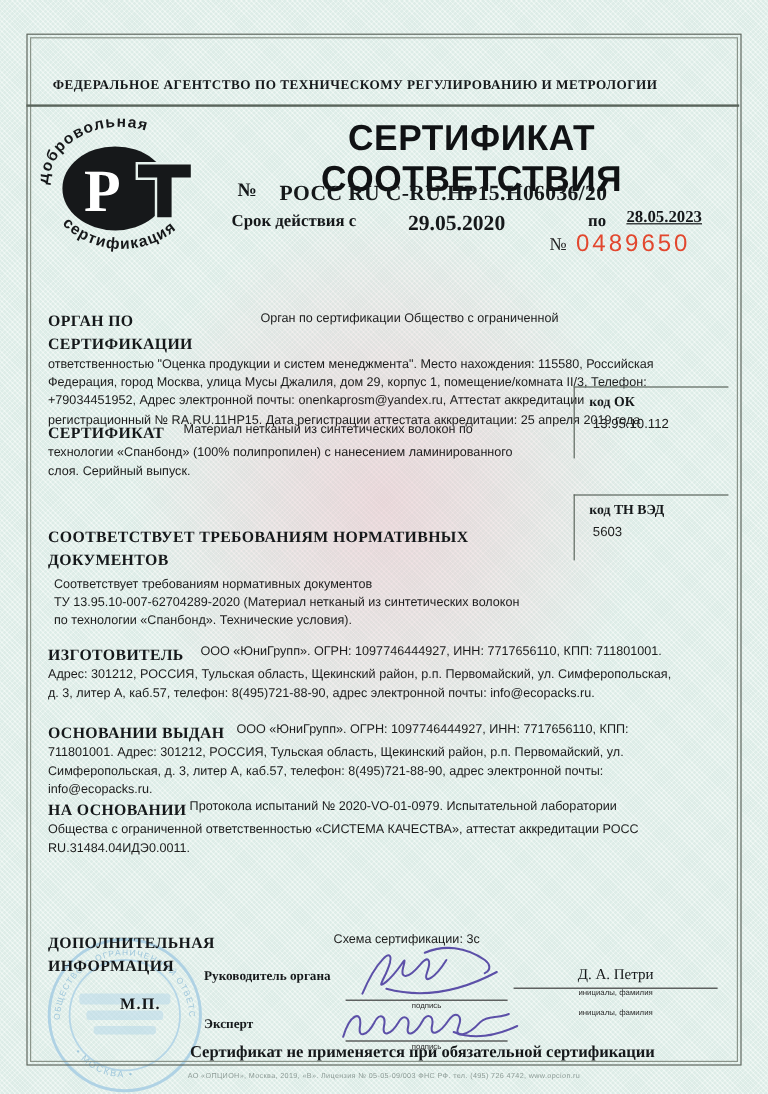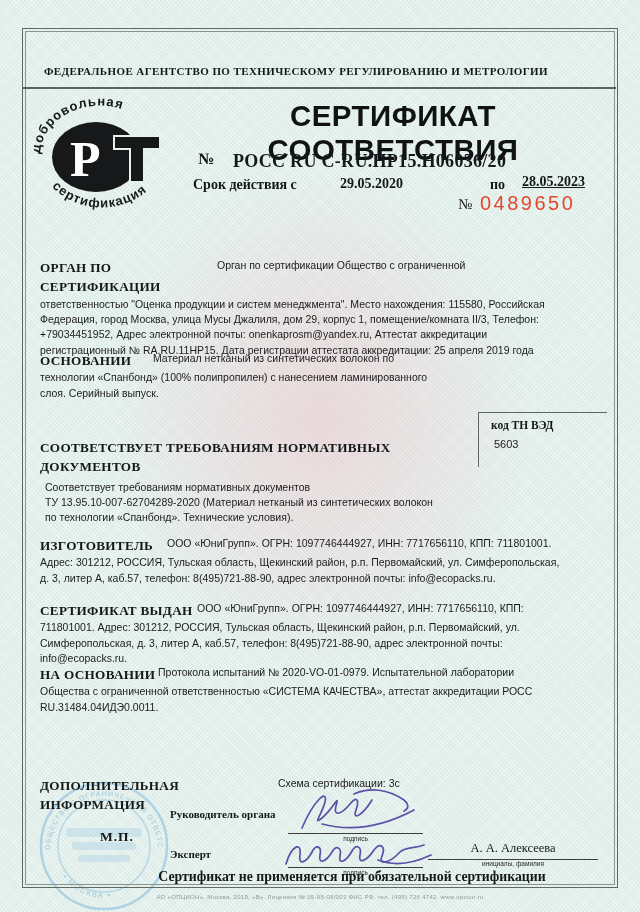--- a/index.html
+++ b/index.html
@@ -16,21 +16,21 @@
 
   .abs{position:absolute;}
   .serifB{font-family:"Liberation Serif",serif;font-weight:bold;color:#15181a;}
   .h1{left:0;top:40px;width:640px;text-align:center;font-size:19px;letter-spacing:4px;}
   .h2{left:0;top:65px;width:548px;text-align:right;font-size:11px;letter-spacing:.4px;}
   .title{left:168px;top:99px;width:450px;text-align:center;font-size:30px;font-weight:bold;
     color:#101214;letter-spacing:.5px;transform:scaleX(.98);transform-origin:center;}
   .certnum-label{left:198px;top:150px;font-size:16px;}
   .certnum-value{left:233px;top:151px;font-size:18px;letter-spacing:.3px;}
   .val-label{left:193px;top:177px;font-size:14px;}
-  .val-from{left:340px;top:176px;font-size:14px;text-align:center;}
+  .val-from{left:340px;top:176px;font-size:18px;text-align:center;}
   .val-po{left:490px;top:177px;font-size:14px;}
   .val-to{left:522px;top:174px;font-size:14px;text-decoration:underline;}
   .rednum-label{left:458px;top:196px;font-size:15px;font-family:"Liberation Serif",serif;color:#222;}
   .rednum{left:480px;top:192px;font-size:20px;letter-spacing:2.5px;font-weight:normal;}
 
   .section{left:40px;width:564px;font-size:10.5px;line-height:1.46;color:#1c1c1c;margin-top:36px;}
   .sec-h{font-family:"Liberation Serif",serif;font-weight:bold;font-size:13.2px;
     letter-spacing:.3px;color:#15181a;display:inline-block;vertical-align:top;}
   .sec-t{white-space:pre-line;}
   .h-organ{width:177px;} .h-prod{width:113px;} .h-manu{width:127px;}
@@ -120,44 +120,48 @@
 
   <div class="abs section" style="top:222px">
     <span class="sec-h h-organ">ОРГАН ПО СЕРТИФИКАЦИИ</span><span class="sec-t">Орган по сертификации Общество с ограниченной
 ответственностью "Оценка продукции и систем менеджмента". Место нахождения: 115580, Российская
 Федерация, город Москва, улица Мусы Джалиля, дом 29, корпус 1, помещение/комната II/3, Телефон:
 +79034451952, Адрес электронной почты: onenkaprosm@yandex.ru, Аттестат аккредитации
 регистрационный № RA.RU.11НР15. Дата регистрации аттестата аккредитации: 25 апреля 2019 года</span>
   </div>
 
   <div class="abs section w-narrow" style="top:315px">
-    <span class="sec-h h-prod">ОСНОВАНИИ</span><span class="sec-t">Материал нетканый из синтетических волокон по
+    <span class="sec-h h-prod">СЕРТИФИКАТ</span><span class="sec-t">Материал нетканый из синтетических волокон по
 технологии «Спанбонд»  (100% полипропилен) с нанесением ламинированного
 слоя. Серийный выпуск.</span>
+  </div>
+  <div class="abs code-box" style="top:322px;height:60px">
+    <div class="code-label">код ОК</div>
+    <div class="code-value">13.95.10.112</div>
   </div>
 
   <div class="abs section w-narrow" style="top:402px">
     <span class="sec-h block-h">СООТВЕТСТВУЕТ ТРЕБОВАНИЯМ НОРМАТИВНЫХ ДОКУМЕНТОВ</span>
       <span class="sec-t comp-body">Соответствует требованиям нормативных документов
 ТУ 13.95.10-007-62704289-2020 (Материал нетканый из синтетических волокон
 по технологии «Спанбонд». Технические условия).</span>
   </div>
   <div class="abs code-box" style="top:412px;height:55px">
     <div class="code-label">код ТН ВЭД</div>
     <div class="code-value">5603</div>
   </div>
 
   <div class="abs section" style="top:500px">
     <span class="sec-h h-manu">ИЗГОТОВИТЕЛЬ</span><span class="sec-t">ООО «ЮниГрупп». ОГРН: 1097746444927, ИНН: 7717656110, КПП: 711801001.
 Адрес: 301212, РОССИЯ, Тульская область, Щекинский район, р.п. Первомайский, ул. Симферопольская,
 д. 3, литер А, каб.57, телефон: 8(495)721-88-90, адрес электронной почты: info@ecopacks.ru.</span>
   </div>
 
   <div class="abs section" style="top:565px">
-    <span class="sec-h h-issued">СЕРТИФИКАТ ВЫДАН</span><span class="sec-t">ООО «ЮниГрупп». ОГРН: 1097746444927, ИНН: 7717656110, КПП:
+    <span class="sec-h h-issued">ОСНОВАНИИ ВЫДАН</span><span class="sec-t">ООО «ЮниГрупп». ОГРН: 1097746444927, ИНН: 7717656110, КПП:
 711801001. Адрес: 301212, РОССИЯ, Тульская область, Щекинский район, р.п. Первомайский, ул.
 Симферопольская, д. 3, литер А, каб.57, телефон: 8(495)721-88-90, адрес электронной почты:
 info@ecopacks.ru.</span>
   </div>
 
   <div class="abs section" style="top:629px">
     <span class="sec-h h-basis">НА ОСНОВАНИИ</span><span class="sec-t">Протокола испытаний № 2020-VO-01-0979. Испытательной лаборатории
 Общества с ограниченной ответственностью «СИСТЕМА КАЧЕСТВА», аттестат аккредитации РОСС
 RU.31484.04ИДЭ0.0011.</span>
   </div>
@@ -171,30 +175,33 @@
   <div class="abs serifB role" style="top:808px">Руководитель органа</div>
   <svg class="abs" style="left:292px;top:784px" width="130" height="50" viewBox="0 0 130 50">
     <g fill="none" stroke="#5c50a8" stroke-width="1.7" stroke-linecap="round">
       <path d="M10,44 C22,16 36,4 33,18 C30,30 20,42 30,34 C42,24 48,8 44,22 C41,32 48,32 58,20 C64,12 68,15 64,26 C60,37 70,32 80,16"></path>
       <path d="M62,10 C78,3 96,5 112,16 C116,19 118,24 112,27"></path>
       <path d="M30,40 C60,48 92,42 122,26"></path>
     </g>
   </svg>
   <div class="abs sigline" style="top:833px"></div>
   <div class="abs cap capline" style="top:835px">подпись</div>
+  <div class="abs namecol" style="top:805px">
+    <div class="name">Д. А. Петри</div>
+    <div class="cap">инициалы, фамилия</div>
+  </div>
 
   <div class="abs serifB role" style="top:848px">Эксперт</div>
   <svg class="abs" style="left:282px;top:836px" width="152" height="36" viewBox="0 0 152 36">
     <g fill="none" stroke="#5c50a8" stroke-width="1.7" stroke-linecap="round">
       <path d="M4,28 C10,8 20,6 18,19 C16,30 24,27 30,16 C34,8 40,10 38,19 C36,29 44,26 50,16 C54,9 60,11 58,20 C56,29 64,26 70,15 C74,8 80,10 78,19 C76,28 84,26 92,14 C98,6 104,10 100,20 C96,30 108,27 118,16 C124,10 132,13 142,9"></path>
       <path d="M96,24 C114,31 132,27 149,19"></path>
     </g>
   </svg>
   <div class="abs sigline" style="top:867px"></div>
   <div class="abs cap capline" style="top:869px">подпись</div>
   <div class="abs namecol" style="top:841px">
-    <div class="name">А. А. Алексеева</div>
     <div class="cap">инициалы, фамилия</div>
   </div>
 
   <div class="abs serifB footnote">Сертификат не применяется при обязательной сертификации</div>
   <div class="abs imprint">АО «ОПЦИОН», Москва, 2019, «В». Лицензия № 05-05-09/003 ФНС РФ. тел. (495) 726 4742, www.opcion.ru</div>
 </div>
 
 </body></html>

